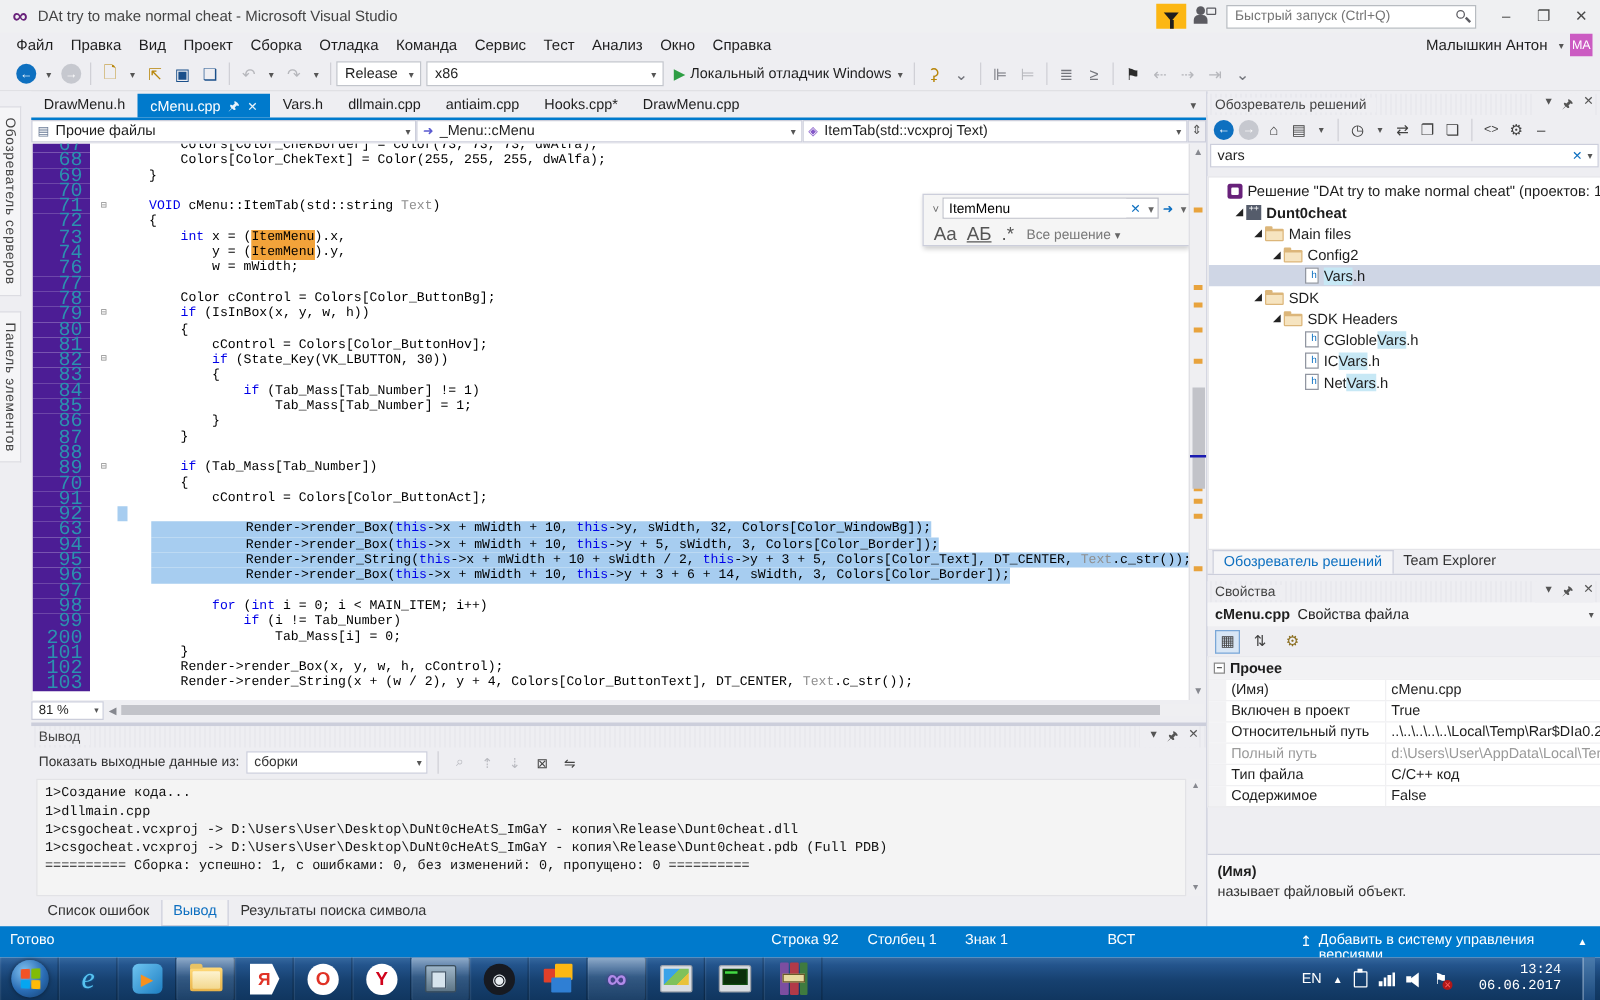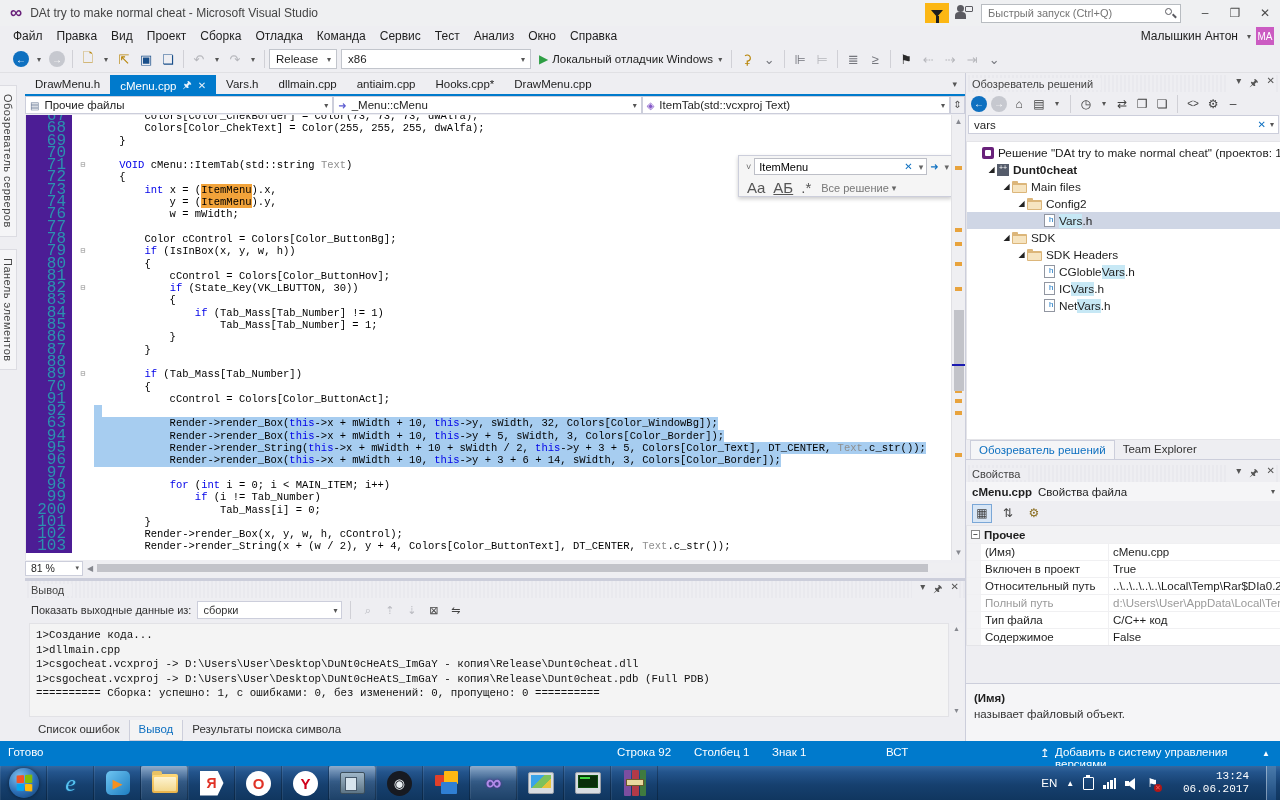--- a/index.html
+++ b/index.html
@@ -57,21 +57,21 @@
   .nav-seg .ni{margin-right:5px;font-size:10px;}
   .nav-seg .dd{margin-left:auto;font-size:8px;color:#555;padding-right:4px;}
   #scroll-grip{width:15px;height:18px;background:#eeeef2;border:1px solid #cccedb;font-size:10px;color:#555;text-align:center;line-height:16px;}
   
   #code-area{position:absolute;top:42px;left:0;width:926px;height:445px;background:#fff;overflow:hidden;border-left:1px solid #e3e3e8;}
   #code-lines{position:absolute;top:-5px;left:0;}
   .cl{display:flex;height:12.3px;line-height:12.3px;font-family:"Liberation Mono","DejaVu Sans Mono",monospace;font-size:10.5px;white-space:pre;}
   .ln{width:46px;text-align:right;color:#2b91af;padding-right:6px;background:#4c1d95;flex:none;font-size:16px;}
   .fold{width:22px;flex:none;color:#8a8a8a;font-size:8px;text-align:center;line-height:12.3px;}
   .ct{color:#000;}
-  .ct.sel{background:#a7cdf0;}
+  .ct.sel{background:#a7cdf0;margin-left:27px;}
   .selblock{width:8px;background:#a7cdf0;}
   .tk-k{color:#0000e8;} .tk-p{color:#000;} .tk-g{color:#8f8f8f;}
   .tk-hl{background:#f2a33a;}
   
   #find-panel{position:absolute;top:40px;left:712px;width:214px;height:42px;background:#f5f5f5;border:1px solid #cccedb;box-shadow:0 2px 4px rgba(0,0,0,.2);z-index:5;font-size:11px;}
   .fp-row{display:flex;align-items:center;height:21px;padding:0 4px;}
   #find-input-wrap{flex:1;height:17px;background:#fff;border:1px solid #bdbfc7;display:flex;align-items:center;}
   #find-input{border:none;outline:none;flex:1;font-size:11px;padding-left:4px;height:15px;font-family:"Liberation Sans",sans-serif;}
   .fp-blue{color:#0e70c0;font-size:10px;padding:0 3px;}
   .fp-gray{color:#666;font-size:9px;padding:0 3px;}

